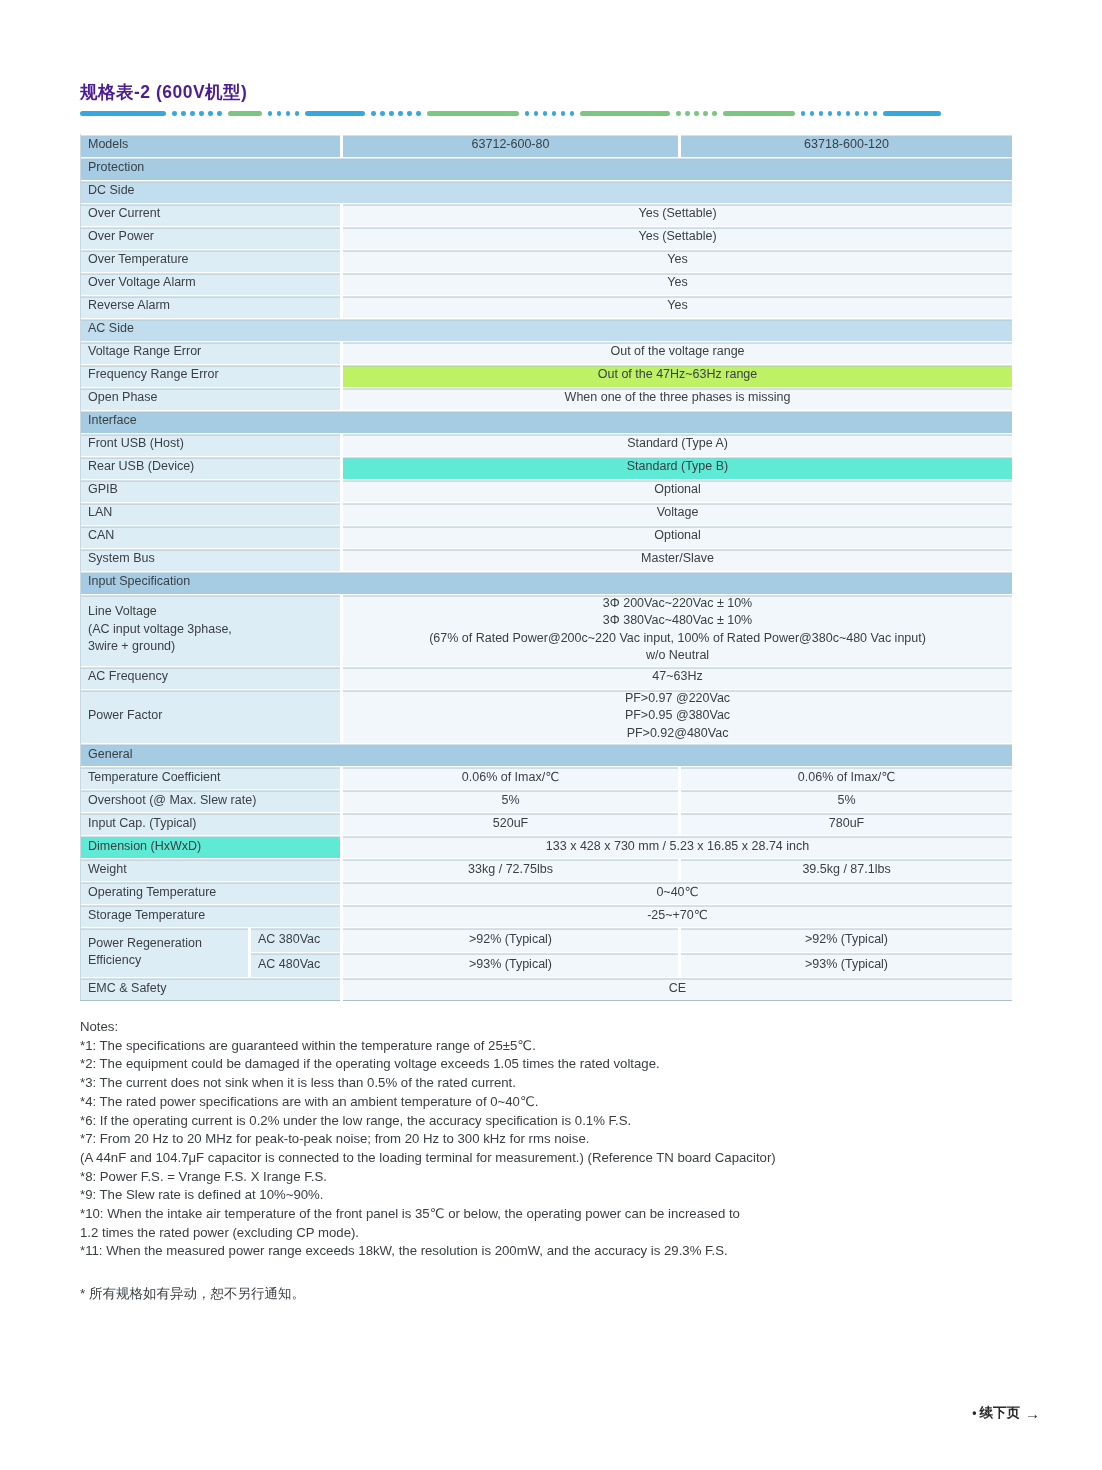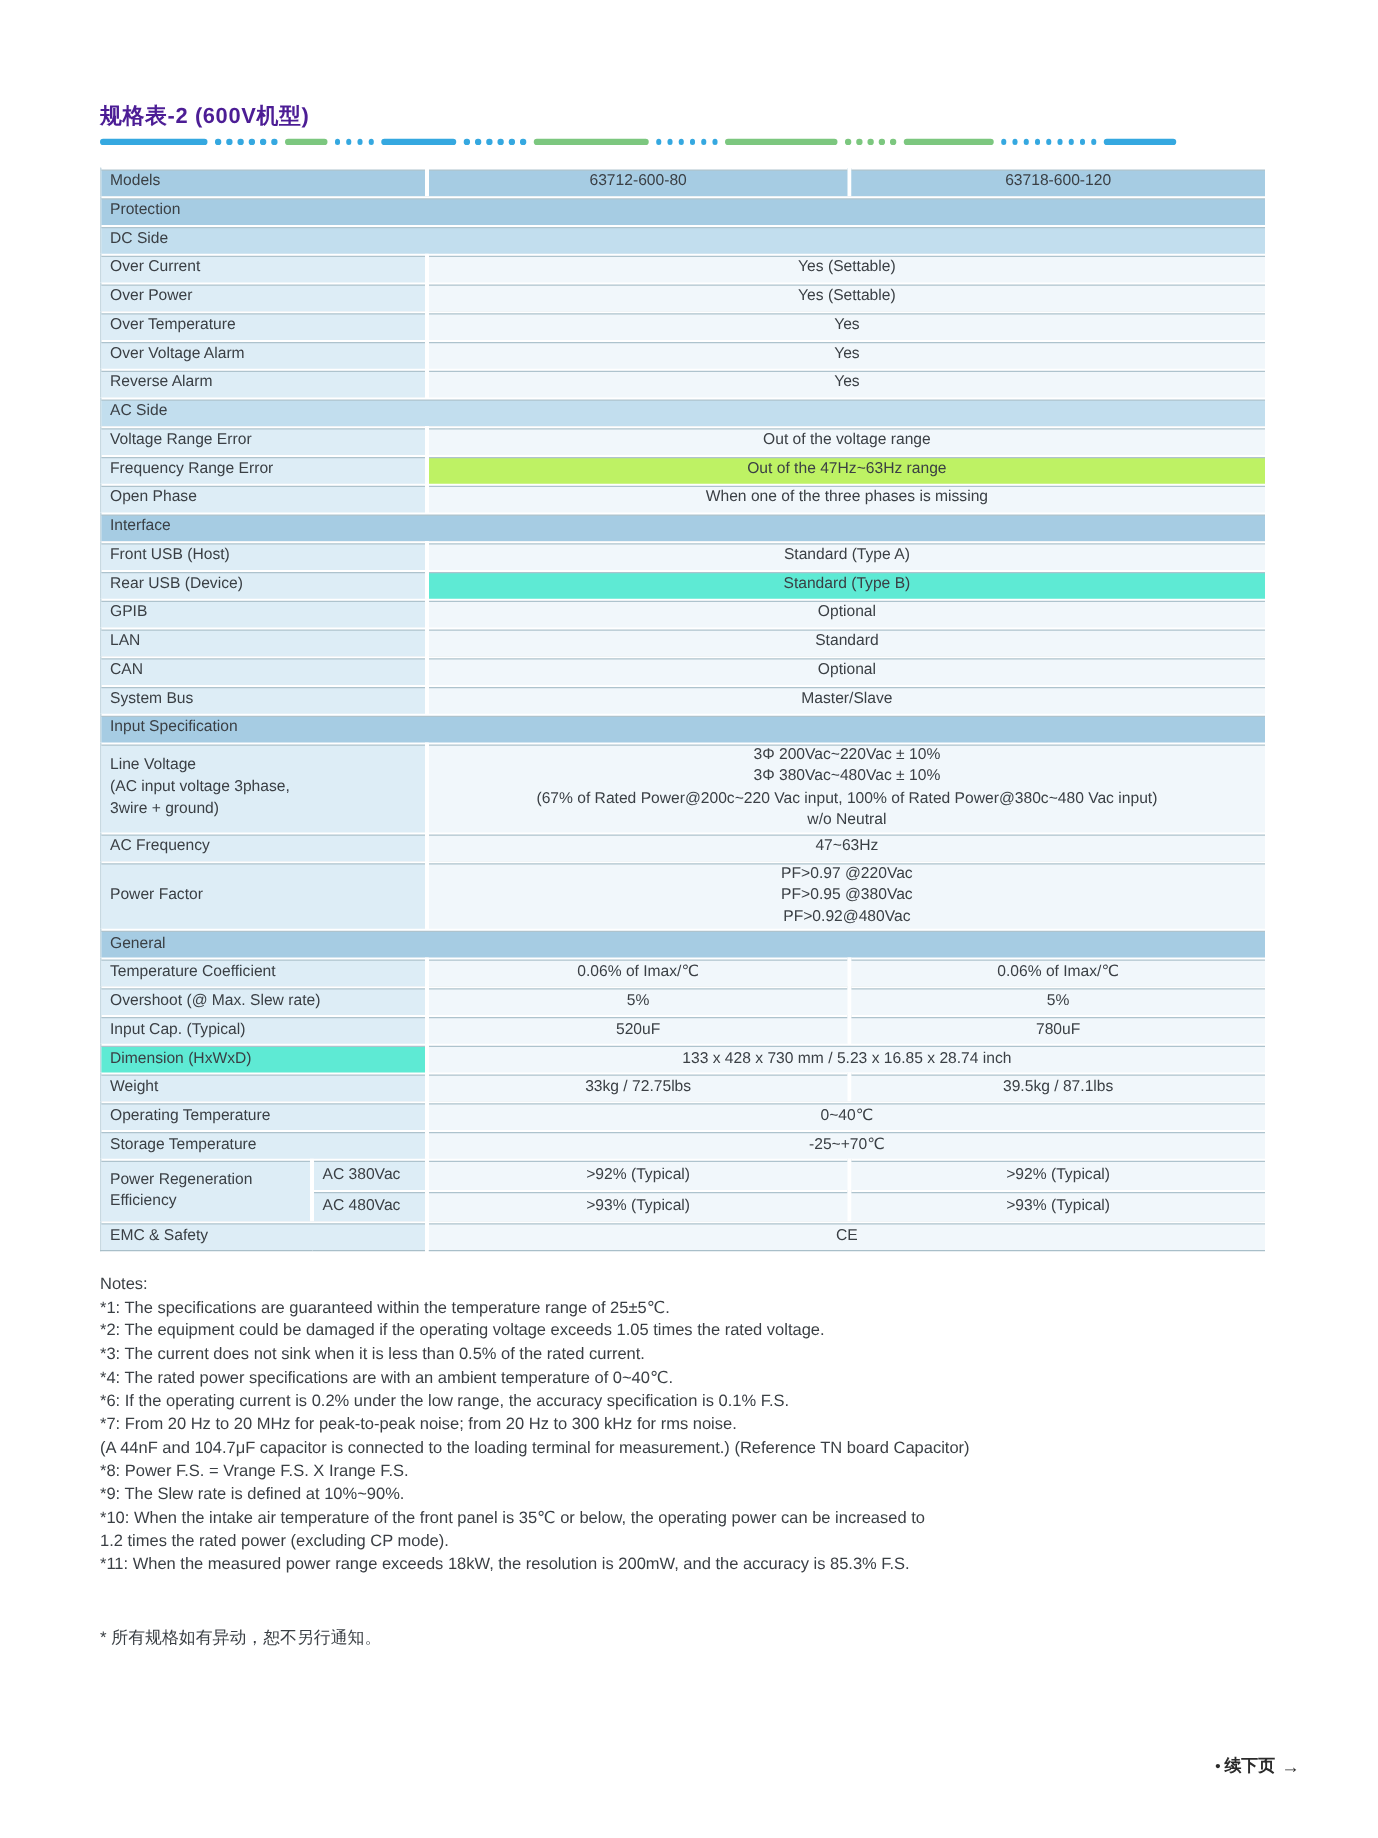--- a/index.html
+++ b/index.html
@@ -48,21 +48,21 @@
     white-space: nowrap;
   }
   td.wrap { white-space: normal; }
   td.center { text-align: center; }
   td.sec  { }
   .multiline { padding-top: 3px; padding-bottom: 3px; }
   .subrow td.cell { height: 23px; }
 
   .notes { margin-top: 17px; font-size: 13.2px; line-height: 18.7px; color:#3a3f44; }
   .note-line { white-space: nowrap; }
-  .disclaimer { margin-top: 40px; font-size: 13.5px; }
+  .disclaimer { margin-top: 24px; font-size: 13.5px; }
 
   .footer {
     position: absolute;
     right: 62px;
     top: 1404px;
     font-size: 13.5px;
     font-weight: bold;
     color: #2b2b2b;
     display: flex;
     align-items: center;
@@ -201,21 +201,21 @@
           <tr>
             <td class="cell " colspan="2" style="background: rgb(221, 237, 246);">Rear USB (Device)</td>
             <td class="cell center" colspan="2" style="background: #5eead4;">Standard (Type B)</td>
           </tr>
           <tr>
             <td class="cell " colspan="2" style="background: rgb(221, 237, 246);">GPIB</td>
             <td class="cell center" colspan="2" style="background: rgb(241, 247, 251);">Optional</td>
           </tr>
           <tr>
             <td class="cell " colspan="2" style="background: rgb(221, 237, 246);">LAN</td>
-            <td class="cell center" colspan="2" style="background: rgb(241, 247, 251);">Standard</td>
+            <td class="cell center" colspan="2" style="background: rgb(241, 247, 251);">Voltage</td>
           </tr>
           <tr>
             <td class="cell " colspan="2" style="background: rgb(221, 237, 246);">CAN</td>
             <td class="cell center" colspan="2" style="background: rgb(241, 247, 251);">Optional</td>
           </tr>
           <tr>
             <td class="cell " colspan="2" style="background: rgb(221, 237, 246);">System Bus</td>
             <td class="cell center" colspan="2" style="background: rgb(241, 247, 251);">Master/Slave</td>
           </tr>
           <tr>
@@ -293,21 +293,21 @@
           <div class="note-line">*2: The equipment could be damaged if the operating voltage exceeds 1.05 times the rated voltage.</div>
           <div class="note-line">*3: The current does not sink when it is less than 0.5% of the rated current.</div>
           <div class="note-line">*4: The rated power specifications are with an ambient temperature of 0~40℃.</div>
           <div class="note-line">*6: If the operating current is 0.2% under the low range, the accuracy specification is 0.1% F.S.</div>
           <div class="note-line">*7: From 20 Hz to 20 MHz for peak-to-peak noise; from 20 Hz to 300 kHz for rms noise.</div>
           <div class="note-line">(A 44nF and 104.7μF capacitor is connected to the loading terminal for measurement.) (Reference TN board Capacitor)</div>
           <div class="note-line">*8: Power F.S. = Vrange F.S. X Irange F.S.</div>
           <div class="note-line">*9: The Slew rate is defined at 10%~90%.</div>
           <div class="note-line">*10: When the intake air temperature of the front panel is 35℃ or below, the operating power can be increased to</div>
           <div class="note-line">1.2 times the rated power (excluding CP mode).</div>
-          <div class="note-line">*11: When the measured power range exceeds 18kW, the resolution is 200mW, and the accuracy is 85.3% F.S.</div>
+          <div class="note-line">*11: When the measured power range exceeds 18kW, the resolution is 200mW, and the accuracy is 29.3% F.S.</div>
         </div>
       <div class="disclaimer">* 所有规格如有异动，恕不另行通知。</div>
     </div>
 
   </div>
 
   <div class="footer">
     <span class="bullet">•</span>
     <span>续下页</span>
     <span class="arrow">→</span>

